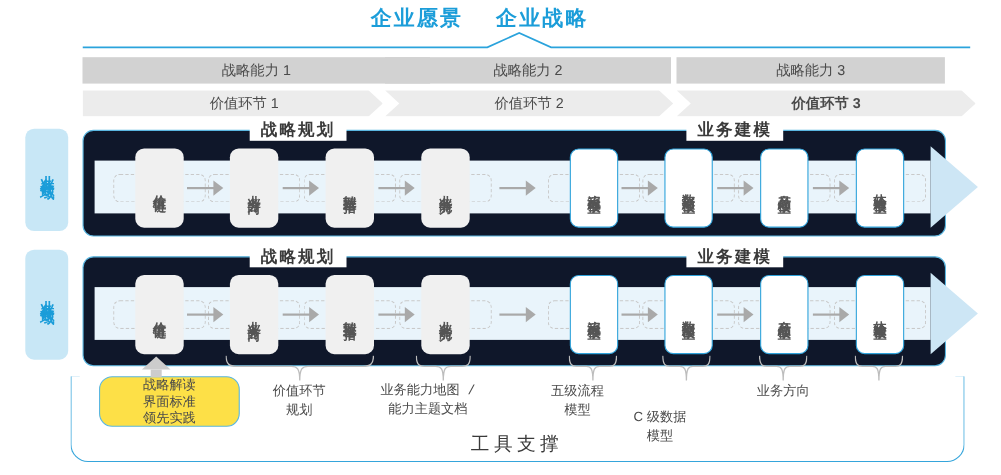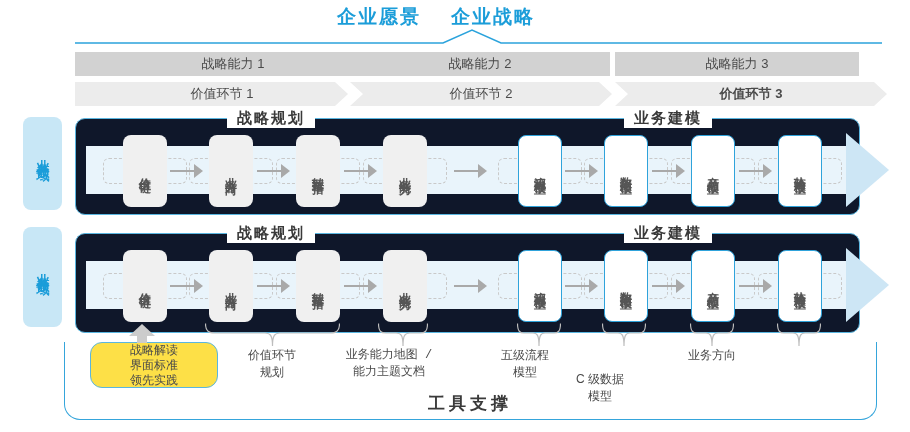--- a/index.html
+++ b/index.html
@@ -89,21 +89,21 @@
     display:flex; flex-direction:column; align-items:center; justify-content:center;
     font-size:12px; color:#4a4a4a; line-height:15px;
   }
   .brace { position:absolute; top:323px; height:24px; z-index:3; }
   .note {
     position:absolute; top:347px; transform:translateX(-50%); width:170px; text-align:center;
     font-size:12px; color:#4a4a4a; line-height:17px; z-index:3;
   }
   .tool-label {
     position:absolute; left:470px; top:392px; transform:translateX(-50%);
-    font-size:17px; font-weight:bold; color:#3a3a3a; letter-spacing:4px; white-space:nowrap;
+    font-size:17px; font-weight:normal; color:#3a3a3a; letter-spacing:4px; white-space:nowrap;
   }
 </style>
 </head>
 <body>
 
 <div class="canvas">
 
   <div class="top-title">
     <span>企业愿景</span>
     <span>企业战略</span>

